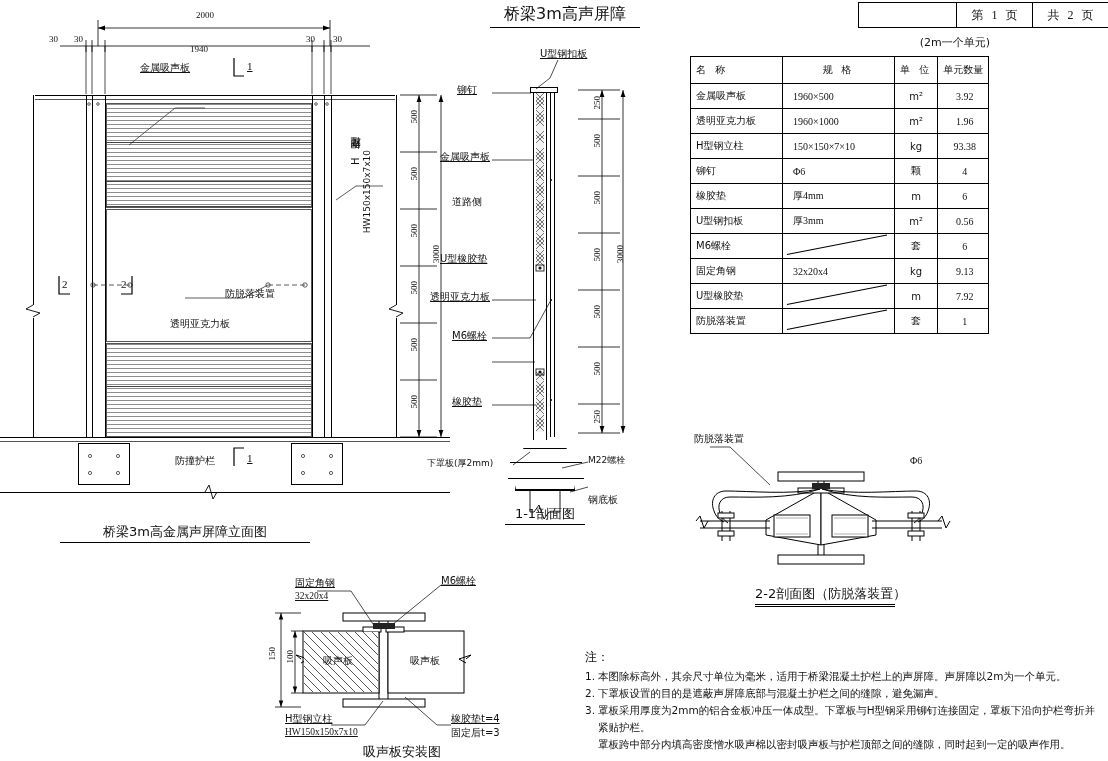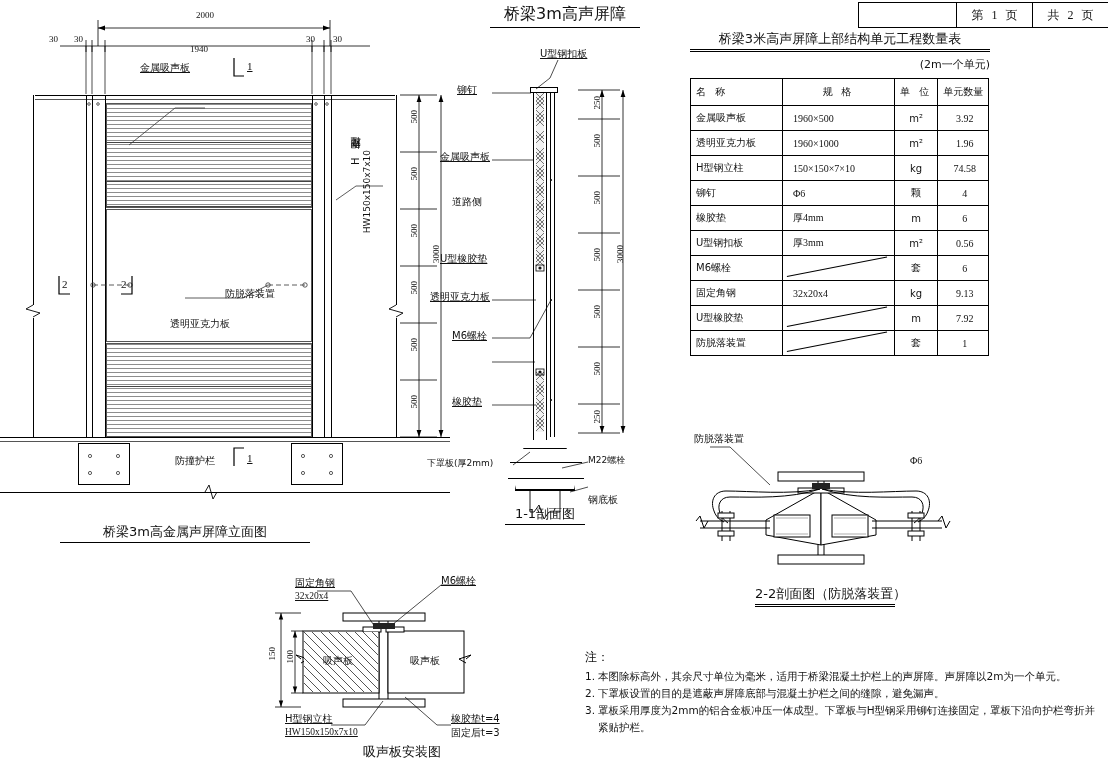--- a/index.html
+++ b/index.html
@@ -403,21 +403,20 @@
     <div class="abs dimtxt vert" style="left:162px; top:248px;">500</div>
     <div class="abs dimtxt vert" style="left:162px; top:305px;">500</div>
     <div class="abs dimtxt vert" style="left:162px; top:362px;">500</div>
     <div class="abs dimtxt vert" style="left:162px; top:410px;">250</div>
     <div class="abs dimtxt vert" style="left:185px; top:245px;">3000</div>
 
     <div class="abs dtitle cn" style="left:75px; top:505px; width:80px;">1-1剖面图</div>
   </div>
 
   <div class="abs" style="left:690px; top:30px; width:300px;">
-    <div class="dtitle dbl cn" style="font-size:13px;">桥梁3米高声屏障上部结构单元工程数量表</div>
     <div class="t-center cn" style="font-size:11px; margin-top:5px;">(2m一个单元)</div>
     <table id="qty-table" style="margin-top:6px;">
       <thead>
         <tr>
           <th class="c-name cn">名  称</th>
           <th class="c-spec cn" style="text-align:center; padding-left:5px;">规  格</th>
           <th class="c-unit cn">单  位</th>
           <th class="c-qty cn" style="text-align:center; letter-spacing:0; padding-left:5px;">单元数量</th>
         </tr>
       </thead>
@@ -431,21 +430,21 @@
           <tr>
             <td class="c-name cn">透明亚克力板</td>
             <td class="c-spec">1960×1000</td>
             <td class="c-unit cn">m²</td>
             <td class="c-qty">1.96</td>
           </tr>
           <tr>
             <td class="c-name cn">H型钢立柱</td>
             <td class="c-spec">150×150×7×10</td>
             <td class="c-unit cn">kg</td>
-            <td class="c-qty">74.58</td>
+            <td class="c-qty">93.38</td>
           </tr>
           <tr>
             <td class="c-name cn">铆钉</td>
             <td class="c-spec">Φ6</td>
             <td class="c-unit cn">颗</td>
             <td class="c-qty">4</td>
           </tr>
           <tr>
             <td class="c-name cn">橡胶垫</td>
             <td class="c-spec">厚4mm</td>
@@ -619,16 +618,20 @@
           <div class="nt-tx cn">本图除标高外，其余尺寸单位为毫米，适用于桥梁混凝土护栏上的声屏障。声屏障以2m为一个单元。</div>
         </div>
         <div class="nt-item">
           <div class="nt-no cn">2.</div>
           <div class="nt-tx cn">下罩板设置的目的是遮蔽声屏障底部与混凝土护栏之间的缝隙，避免漏声。</div>
         </div>
         <div class="nt-item">
           <div class="nt-no cn">3.</div>
           <div class="nt-tx cn">罩板采用厚度为2mm的铝合金板冲压一体成型。下罩板与H型钢采用铆钉连接固定，罩板下沿向护栏弯折并紧贴护栏。</div>
         </div>
+        <div class="nt-item">
+          <div class="nt-no cn"></div>
+          <div class="nt-tx cn">罩板跨中部分内填高密度憎水吸声棉以密封吸声板与护栏顶部之间的缝隙，同时起到一定的吸声作用。</div>
+        </div>
       </div>
   </div>
 
 </div>
 
 </body></html>

